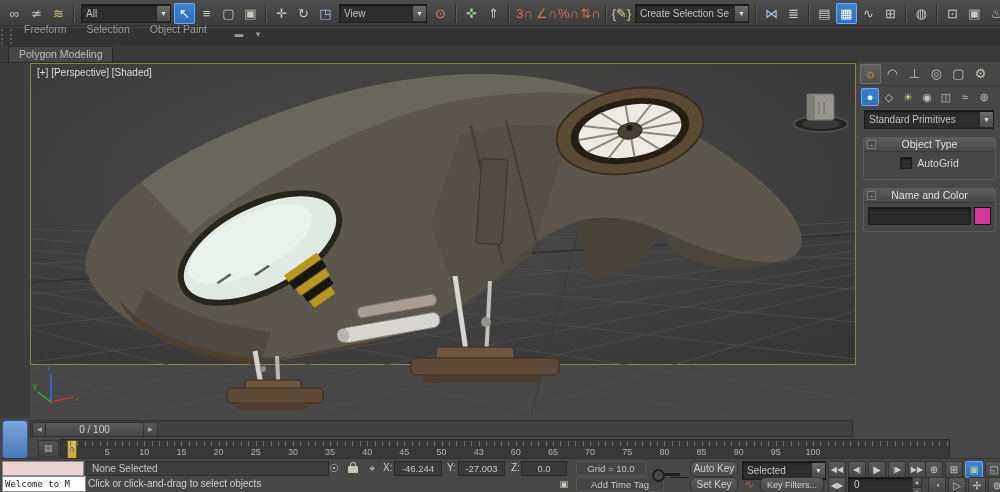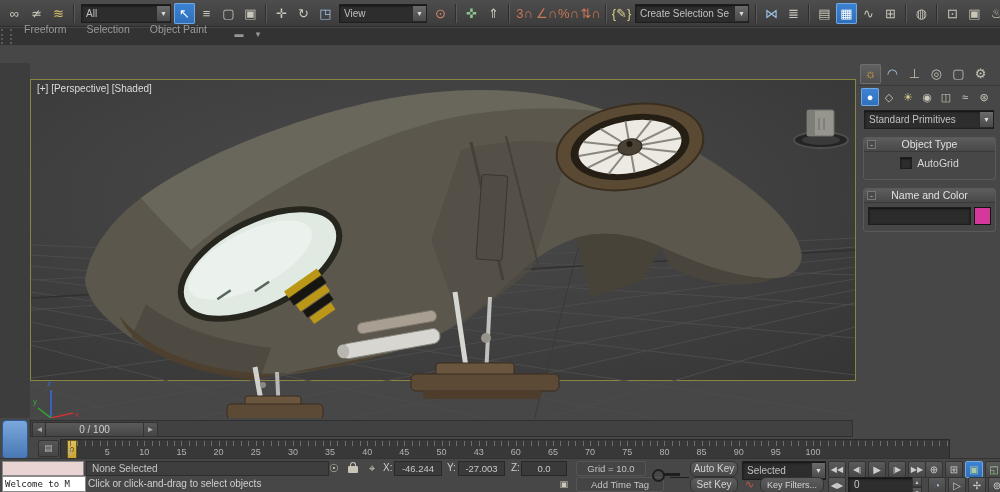--- a/index.html
+++ b/index.html
@@ -40,21 +40,21 @@
   .subtab{position:absolute;left:8px;top:1px;height:15px;line-height:15px;
     padding:0 10px;font-size:10.5px;color:#bdbdbd;background:#474747;
     border:1px solid #282828;border-bottom:none;border-radius:2px 2px 0 0;}
   .ribbon-extra{display:flex;align-items:center;gap:3px;margin-left:14px;}
   .ribbon-extra .gi{min-width:16px;font-size:9px;color:#9a9a9a;}
 
   
   .left-strip{position:absolute;top:63px;left:0;width:30px;height:355px;background:#3d3d3d;}
   .viewport{position:absolute;top:63px;left:30px;width:826px;height:302px;
     border:1px solid var(--viewport_border);box-sizing:border-box;
-    background:radial-gradient(ellipse at 45% 40%,#4a4a4a 0%,#404040 55%,#353535 100%);margin-top:16px;}
+    background:radial-gradient(ellipse at 45% 40%,#4a4a4a 0%,#404040 55%,#353535 100%);}
   .vp-label{position:absolute;top:3px;left:6px;font-size:10px;color:#dcdcdc;z-index:5;}
   .viewport svg{position:absolute;top:0;left:0;}
 
   
   .cmd-panel{position:absolute;top:62px;left:858px;width:142px;height:356px;background:#474747;}
   .cp-tabs{display:flex;height:23px;align-items:center;padding-left:2px;gap:1px;
     border-bottom:1px solid #3a3a3a;}
   .cp-tabs .gi{min-width:21px;height:20px;line-height:20px;font-size:13px;color:#c5c2b5;}
   .cp-tabs .gi.on{background:linear-gradient(#616161,#4e4e4e);box-shadow:inset 0 0 0 1px #6e6e6e;color:#e8a33d;}
   .cp-sub{display:flex;height:21px;align-items:center;padding-left:3px;gap:1px;}
@@ -205,20 +205,23 @@
     <span class="ribbon-grip"></span>
     <span style="display:flex;align-items:flex-end;">
         <span class="rtab">Freeform</span>
         <span class="rtab">Selection</span>
         <span class="rtab">Object Paint</span>
       </span>
     <span class="ribbon-extra">
         <span class="gi">▬</span>
         <span class="gi">▾</span>
       </span>
+  </div>
+  <div class="ribbon-sub">
+    <span class="subtab">Polygon Modeling</span>
   </div>
 
   <div class="left-strip"></div>
 
   <div class="viewport">
     <div class="vp-label">[+] [Perspective] [Shaded]</div>
     <svg width="824" height="352" viewBox="0 0 824 352">
 
       <g stroke="#4c4c4c" stroke-width="1">
         <line x1="0" y1="200" x2="824" y2="158"></line>

